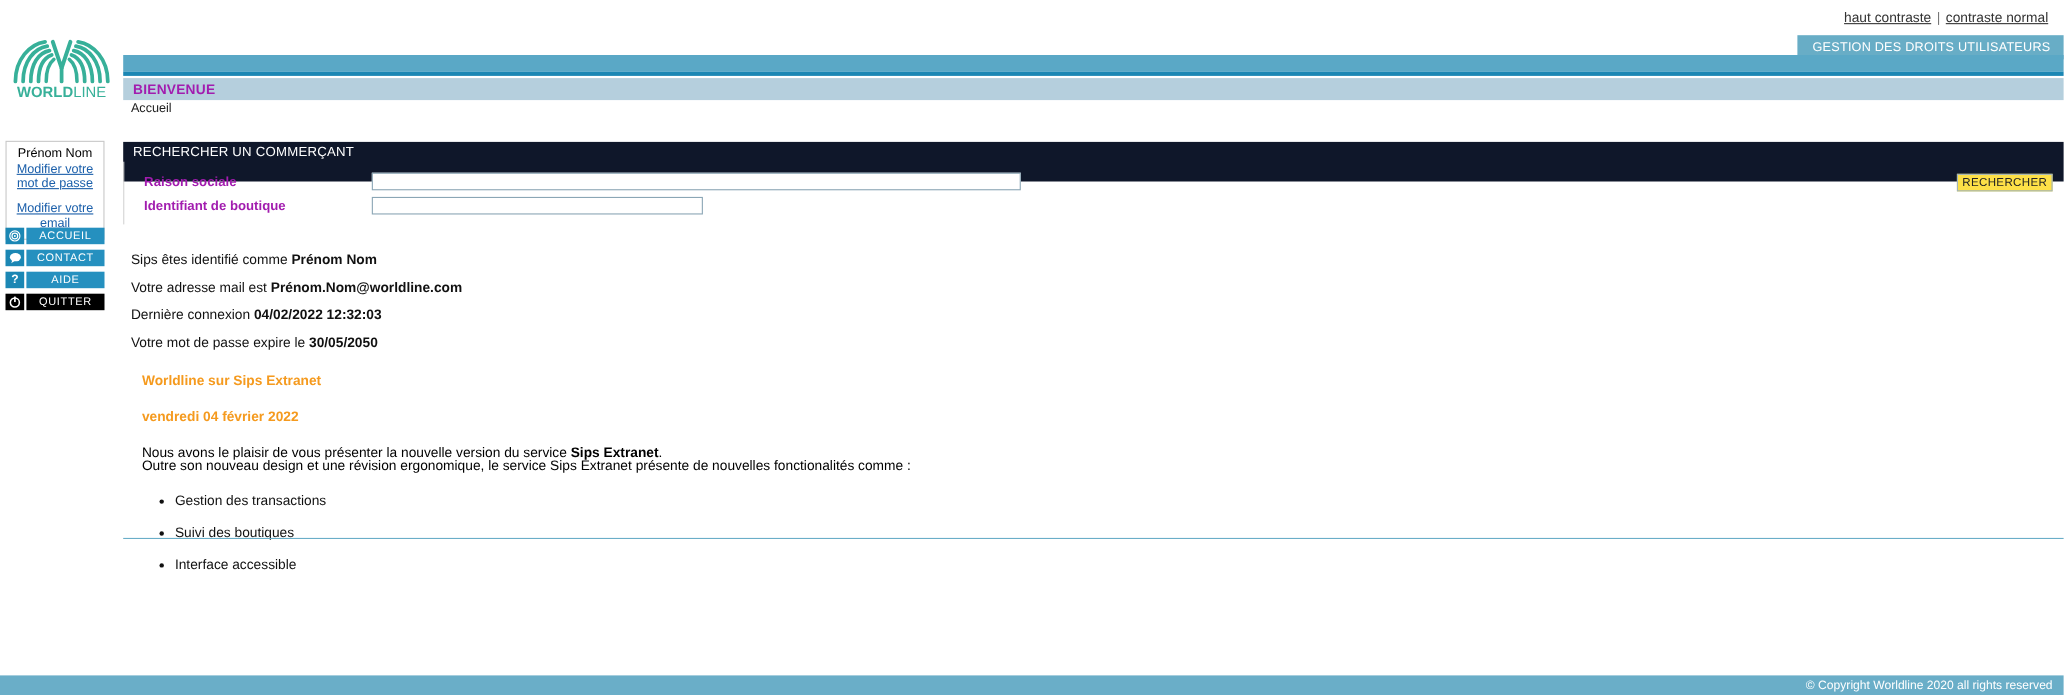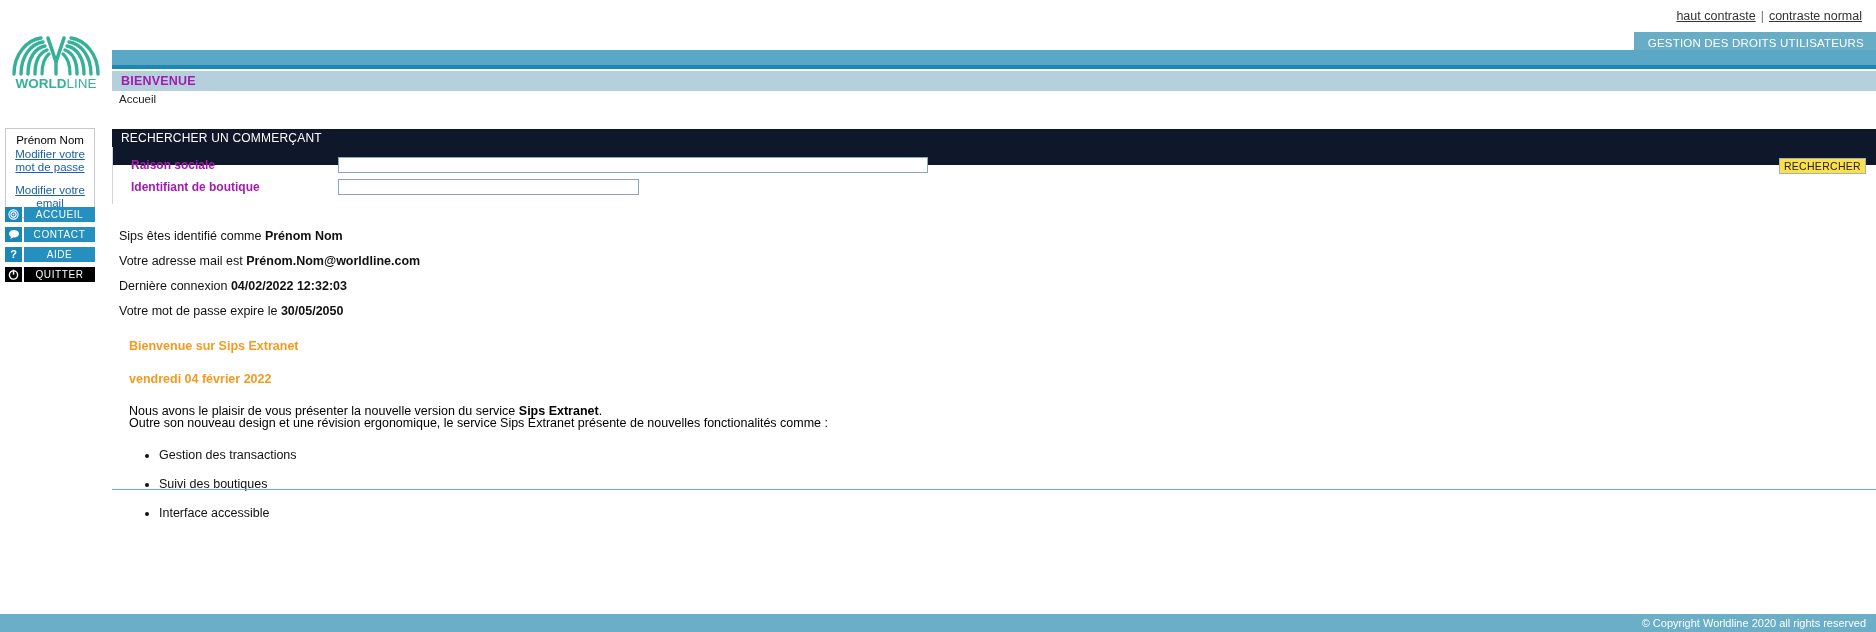--- a/index.html
+++ b/index.html
@@ -402,21 +402,21 @@
 <div class="info-line" id="info-2">
   <span>Votre adresse mail est </span><b>Prénom.Nom@worldline.com</b>
 </div>
 <div class="info-line" id="info-3">
   <span>Dernière connexion </span><b>04/02/2022 12:32:03</b>
 </div>
 <div class="info-line" id="info-4">
   <span>Votre mot de passe expire le </span><b>30/05/2050</b>
 </div>
 
-<div class="orange-head" id="orange-1">Bienvenue sur Sips Extranet</div>
+<div class="orange-head" id="orange-1">Worldline sur Sips Extranet</div>
 <div class="orange-head" id="orange-2">vendredi 04 février 2022</div>
 
 <div class="para" id="para-1">
   <span>Nous avons le plaisir de vous présenter la nouvelle version du service </span><b>Sips Extranet</b><span>.</span>
 </div>
 <div class="para" id="para-2">Outre son nouveau design et une révision ergonomique, le service Sips Extranet présente de nouvelles fonctionalités comme :</div>
 
 <ul class="bullets">
   <li>Gestion des transactions</li>
   <li>Suivi des boutiques</li>

